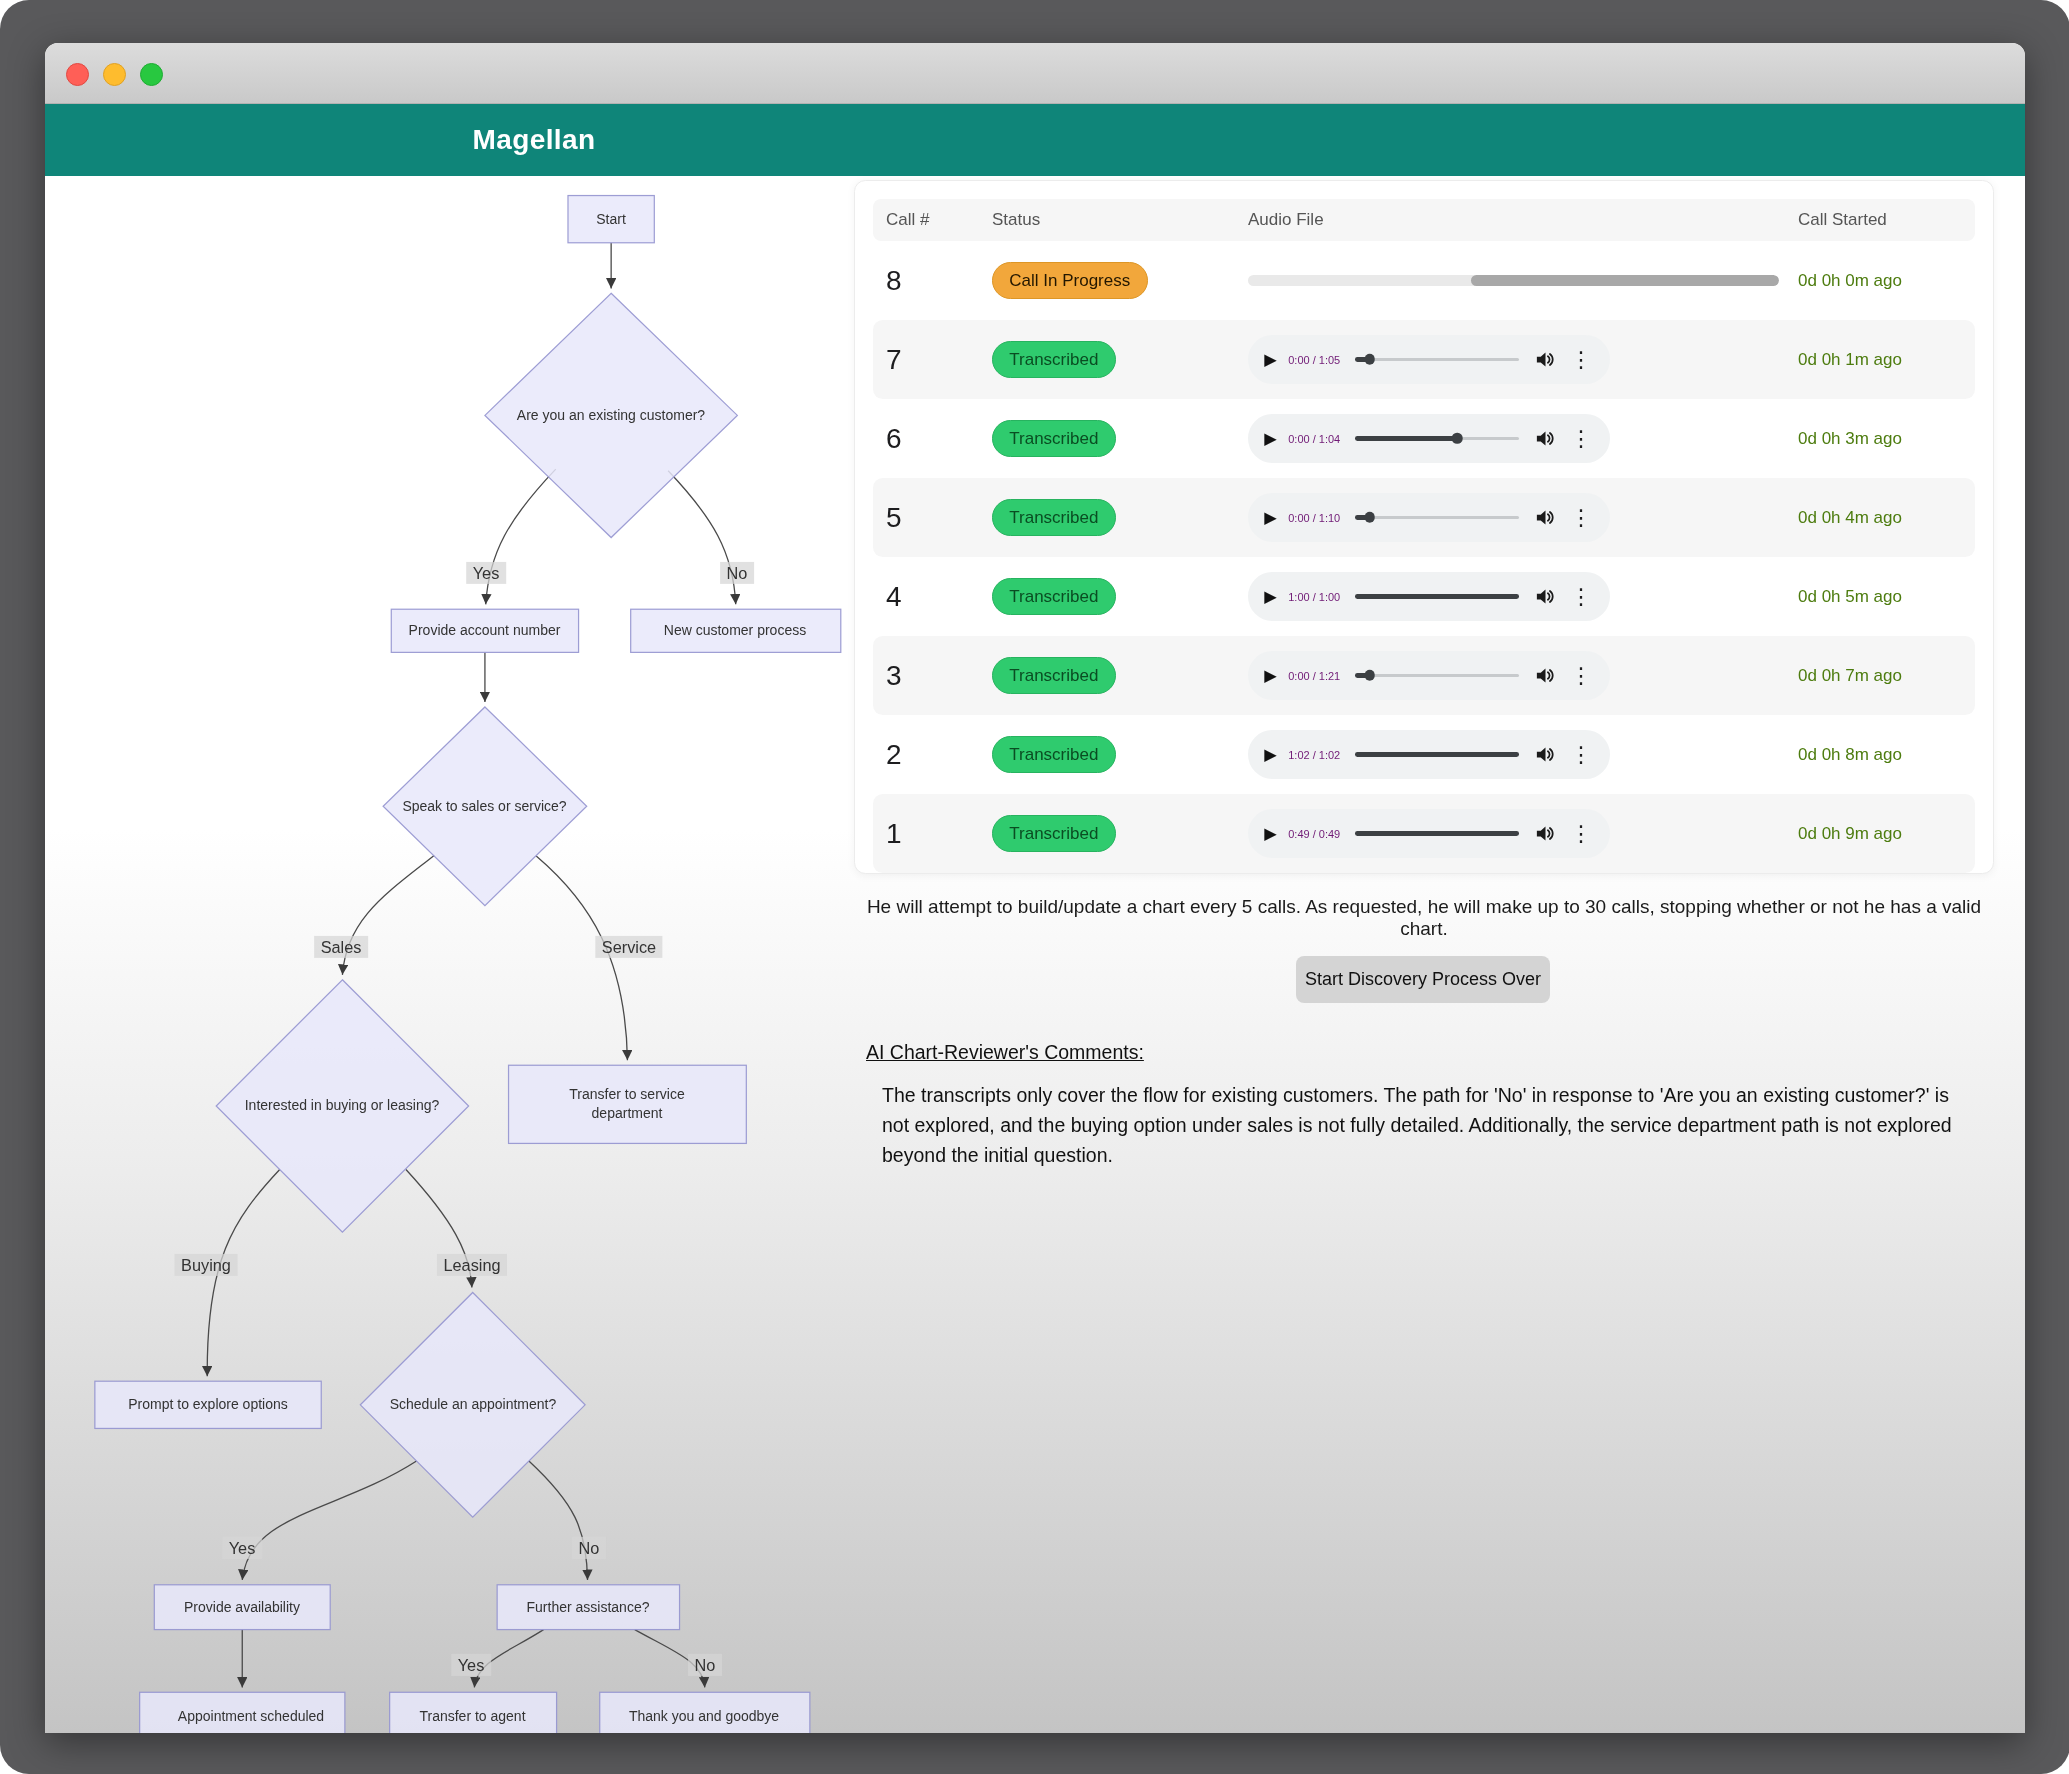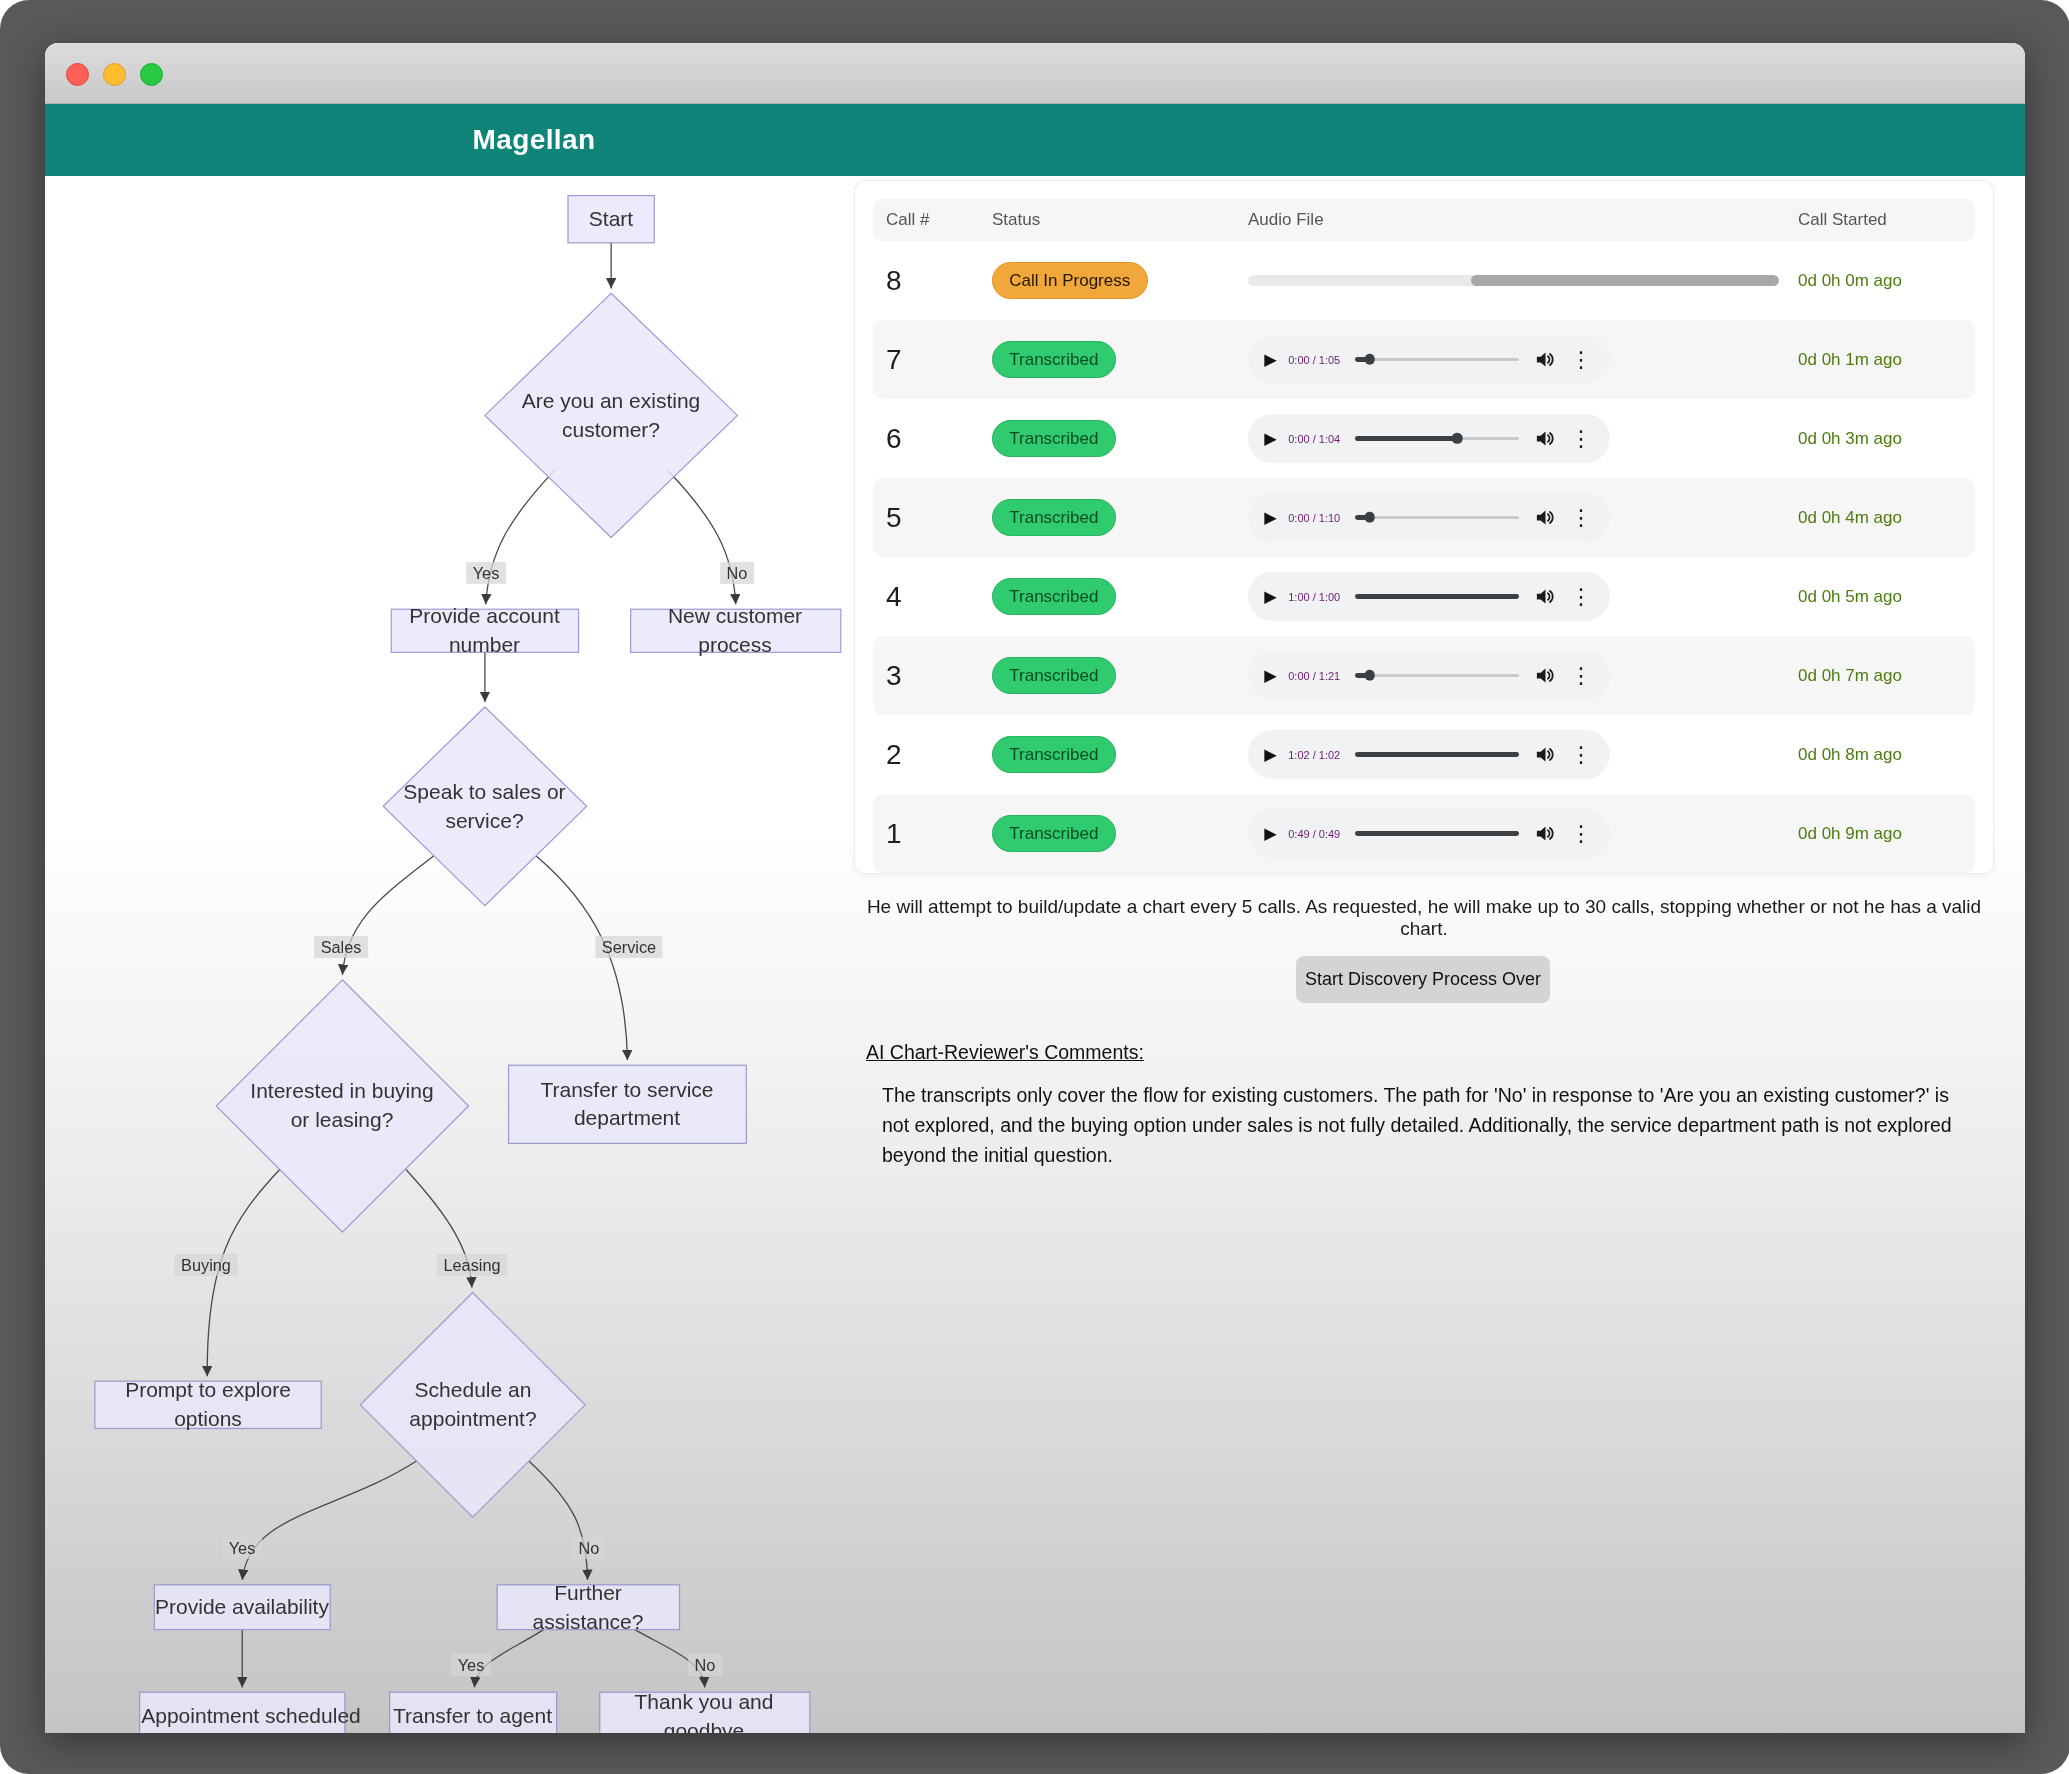--- a/index.html
+++ b/index.html
@@ -16,21 +16,21 @@
   .light.green{background:#28c840;border:0.8px solid #1ead32;}
   
   .appbar{position:relative;height:72px;background:#0f8579;}
   .app-title{position:absolute;left:489px;top:50%;transform:translate(-50%,-50%);color:#fff;font-size:28px;font-weight:bold;letter-spacing:0.4px;}
   
   .content{position:relative;height:1557px;
     background:linear-gradient(180deg,#ffffff 0%,#ffffff 42%,#ececec 64%,#c4c4c4 100%);}
   
   .flow-svg{position:absolute;left:0;top:0;}
   .node-text{position:absolute;display:flex;align-items:center;justify-content:center;text-align:center;
-    font-size:21px;color:#333;line-height:1.35;}
+    font-size:14px;color:#333;line-height:1.35;}
   .edge-label{position:absolute;transform:translate(-50%,-50%);background:rgba(214,214,214,.72);
     color:#333;font-size:16.3px;padding:1.6px 6.5px;white-space:nowrap;}
   
   .card{position:absolute;left:809px;top:4px;width:1140px;height:694px;background:#fff;
     border:0.8px solid #ececec;border-radius:11.4px;box-shadow:0 1.6px 8.1px rgba(0,0,0,.05);
     padding:18px;box-sizing:border-box;}
   .thead,.trow{display:grid;grid-template-columns:106px 256px 550px 1fr;align-items:center;padding:0 13px;box-sizing:border-box;}
   .thead{height:42px;background:#f6f6f6;border-radius:8.1px;color:#555;font-size:17px;}
   .trow{height:79px;border-radius:9.8px;background:#fff;}
   .trow.alt{background:#f6f6f6;}

